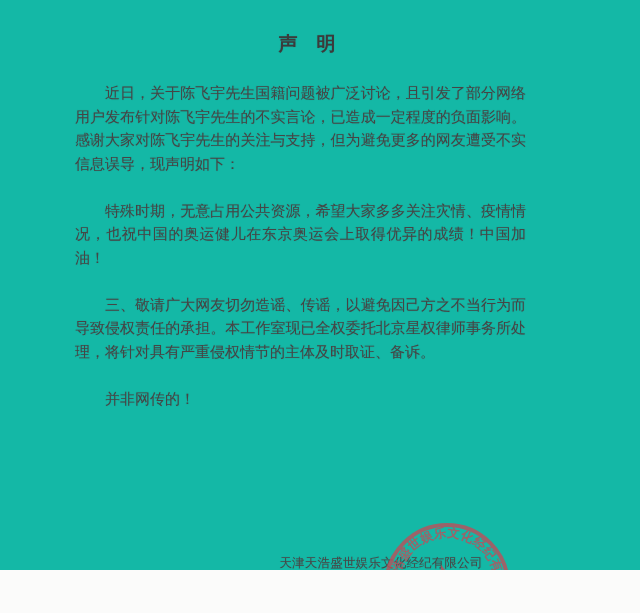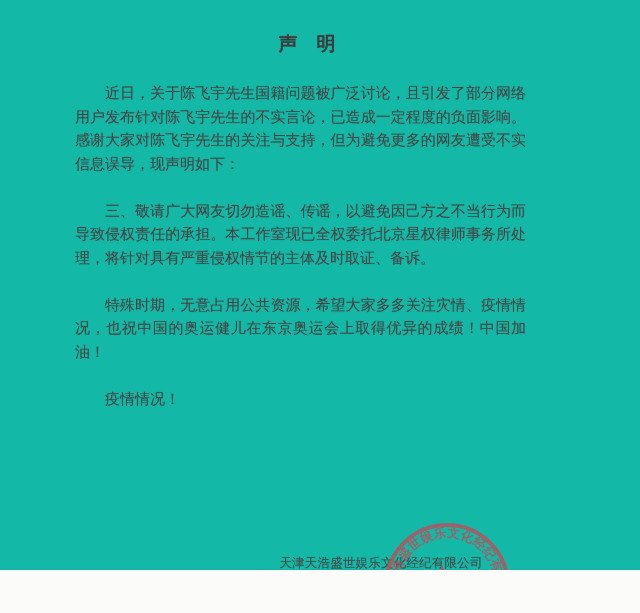--- a/index.html
+++ b/index.html
@@ -88,23 +88,23 @@
 </style>
 </head>
 <body>
 
 <div class="page">
 
   <h1 class="title">声　明</h1>
 
   <div class="content">
     <p>近日，关于陈飞宇先生国籍问题被广泛讨论，且引发了部分网络用户发布针对陈飞宇先生的不实言论，已造成一定程度的负面影响。感谢大家对陈飞宇先生的关注与支持，但为避免更多的网友遭受不实信息误导，现声明如下：</p>
+    <p>特殊时期，无意占用公共资源，希望大家多多关注灾情、疫情情况，也祝中国的奥运健儿在东京奥运会上取得优异的成绩！中国加油！</p>
     <p>三、敬请广大网友切勿造谣、传谣，以避免因己方之不当行为而导致侵权责任的承担。本工作室现已全权委托北京星权律师事务所处理，将针对具有严重侵权情节的主体及时取证、备诉。</p>
-    <p>特殊时期，无意占用公共资源，希望大家多多关注灾情、疫情情况，也祝中国的奥运健儿在东京奥运会上取得优异的成绩！中国加油！</p>
-    <p class="closing">疫情情况！</p>
+    <p class="closing">并非网传的！</p>
   </div>
 
   <div class="signature">
     <div class="company">天津天浩盛世娱乐文化经纪有限公司</div>
     <div class="studio">陈飞宇工作室</div>
   </div>
 
   <svg class="seal" width="162" height="162" viewBox="0 0 162 162">
     <circle class="seal-ring" cx="80" cy="80" r="61"></circle>
     <path id="sealArc" d="M 37.6 104.5 A 49 49 0 1 1 122.4 104.5" fill="none"></path>

